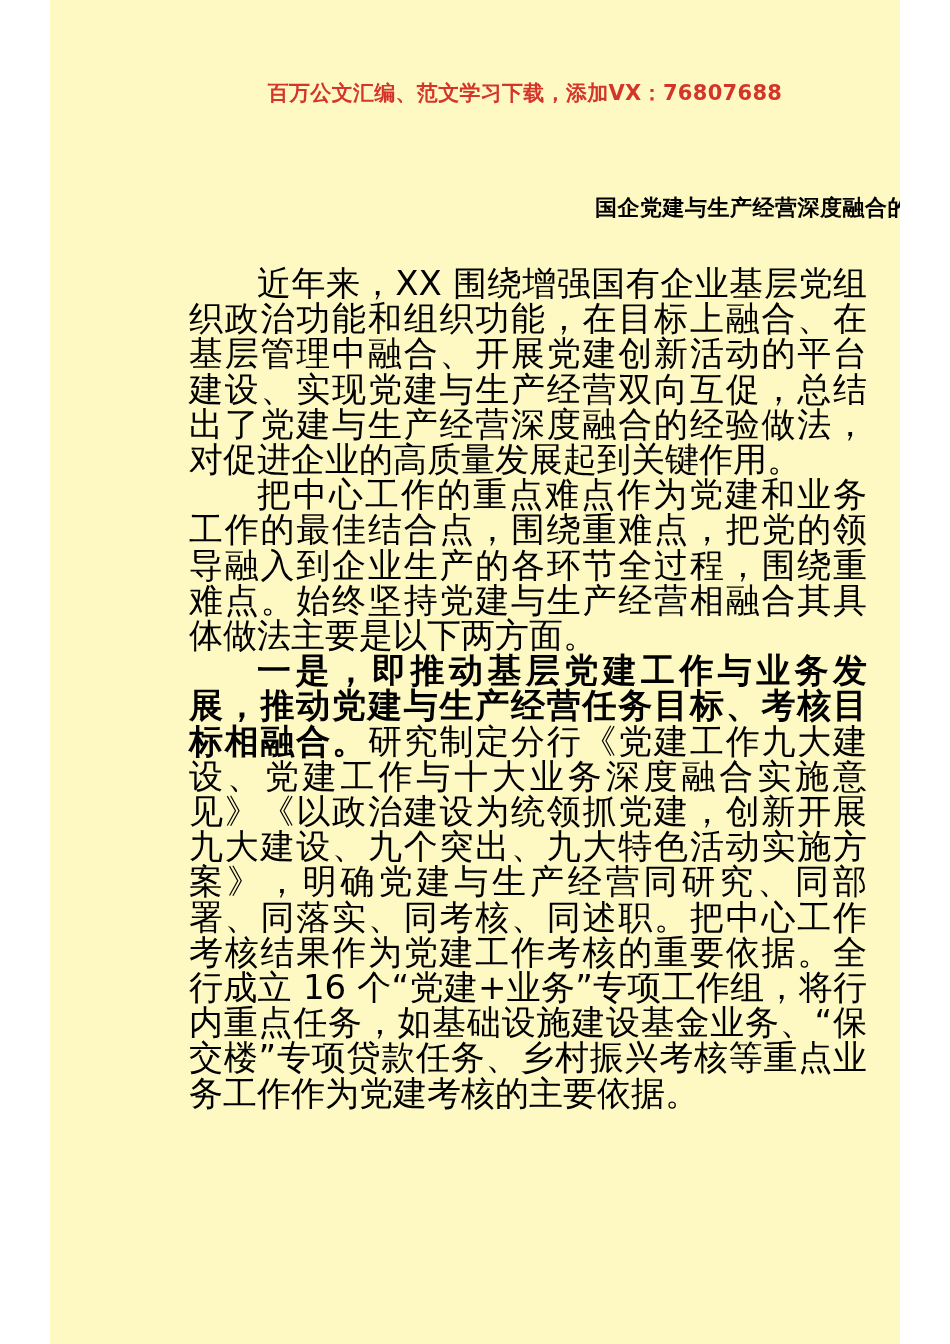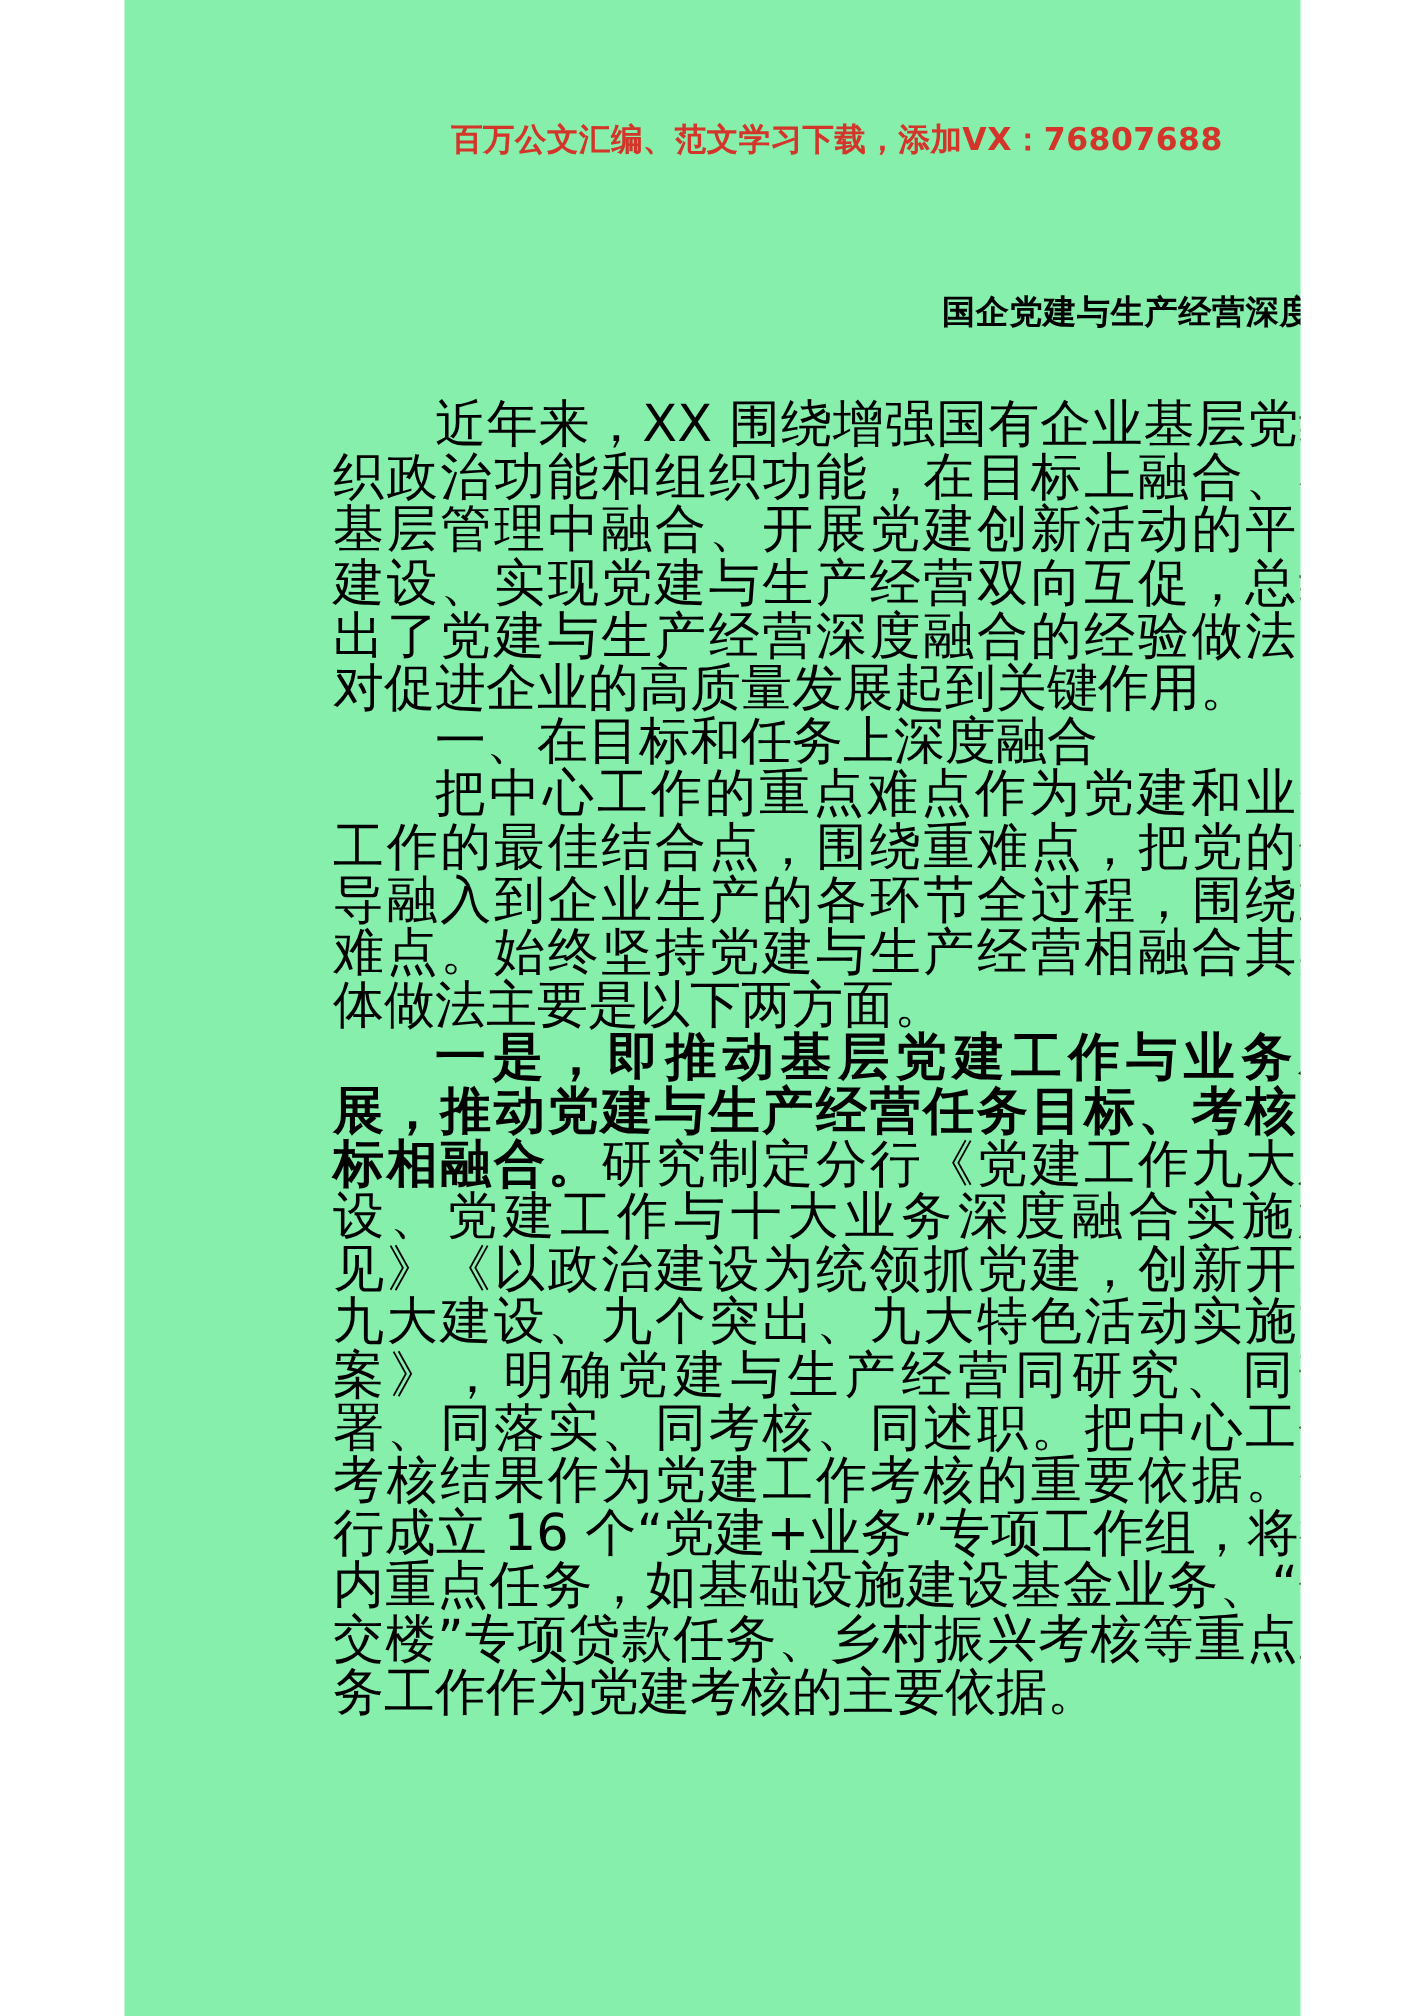--- a/index.html
+++ b/index.html
@@ -6,23 +6,23 @@
     margin: 0;
     padding: 0;
     background: #ffffff;
   }
   body {
     font-family: "DejaVu Sans", "Liberation Sans", sans-serif;
     color: #000000;
   }
   .page {
     position: relative;
-    width: 784px;
+    width: 850px;
     height: 1344px;
-    background: #86efac;
+    background: #fef9c3;
     margin: 0 auto;
     overflow: hidden;
     box-sizing: border-box;
   }
   .watermark-header {
     position: absolute;
     top: 79px;
     left: 0;
     width: 950px;
     text-align: center;
@@ -79,23 +79,20 @@
   <div class="watermark-header">百万公文汇编、范文学习下载，添加VX：76807688</div>
 
   <h1 class="doc-title">国企党建与生产经营深度融合的经验做法</h1>
 
   <div class="body-area">
 
     <p class="para indent">
       <span>近年来，XX 围绕增强国有企业基层党组织政治功能和组织功能，在目标上融合、在基层管理中融合、开展党建创新活动的平台建设、实现党建与生产经营双向互促，总结出了党建与生产经营深度融合的经验做法，对促进企业的高质量发展起到关键作用。</span>
     </p>
 
-    <p class="para indent">
-      <span>一、在目标和任务上深度融合</span>
-    </p>
 
     <p class="para indent">
       <span>把中心工作的重点难点作为党建和业务工作的最佳结合点，围绕重难点，把党的领导融入到企业生产的各环节全过程，围绕重难点。始终坚持党建与生产经营相融合其具体做法主要是以下两方面。</span>
     </p>
 
     <p class="para indent">
       <span class="b">一是，即推动基层党建工作与业务发展，推动党建与生产经营任务目标、考核目标相融合。</span><span>研究制定分行《党建工作九大建设、党建工作与十大业务深度融合实施意见》《以政治建设为统领抓党建，创新开展九大建设、九个突出、九大特色活动实施方案》，明确党建与生产经营同研究、同部署、同落实、同考核、同述职。把中心工作考核结果作为党建工作考核的重要依据。全行成立 16 个“党建+业务”专项工作组，将行内重点任务，如基础设施建设基金业务、“保交楼”专项贷款任务、乡村振兴考核等重点业务工作作为党建考核的主要依据。</span>
     </p>
 
 

